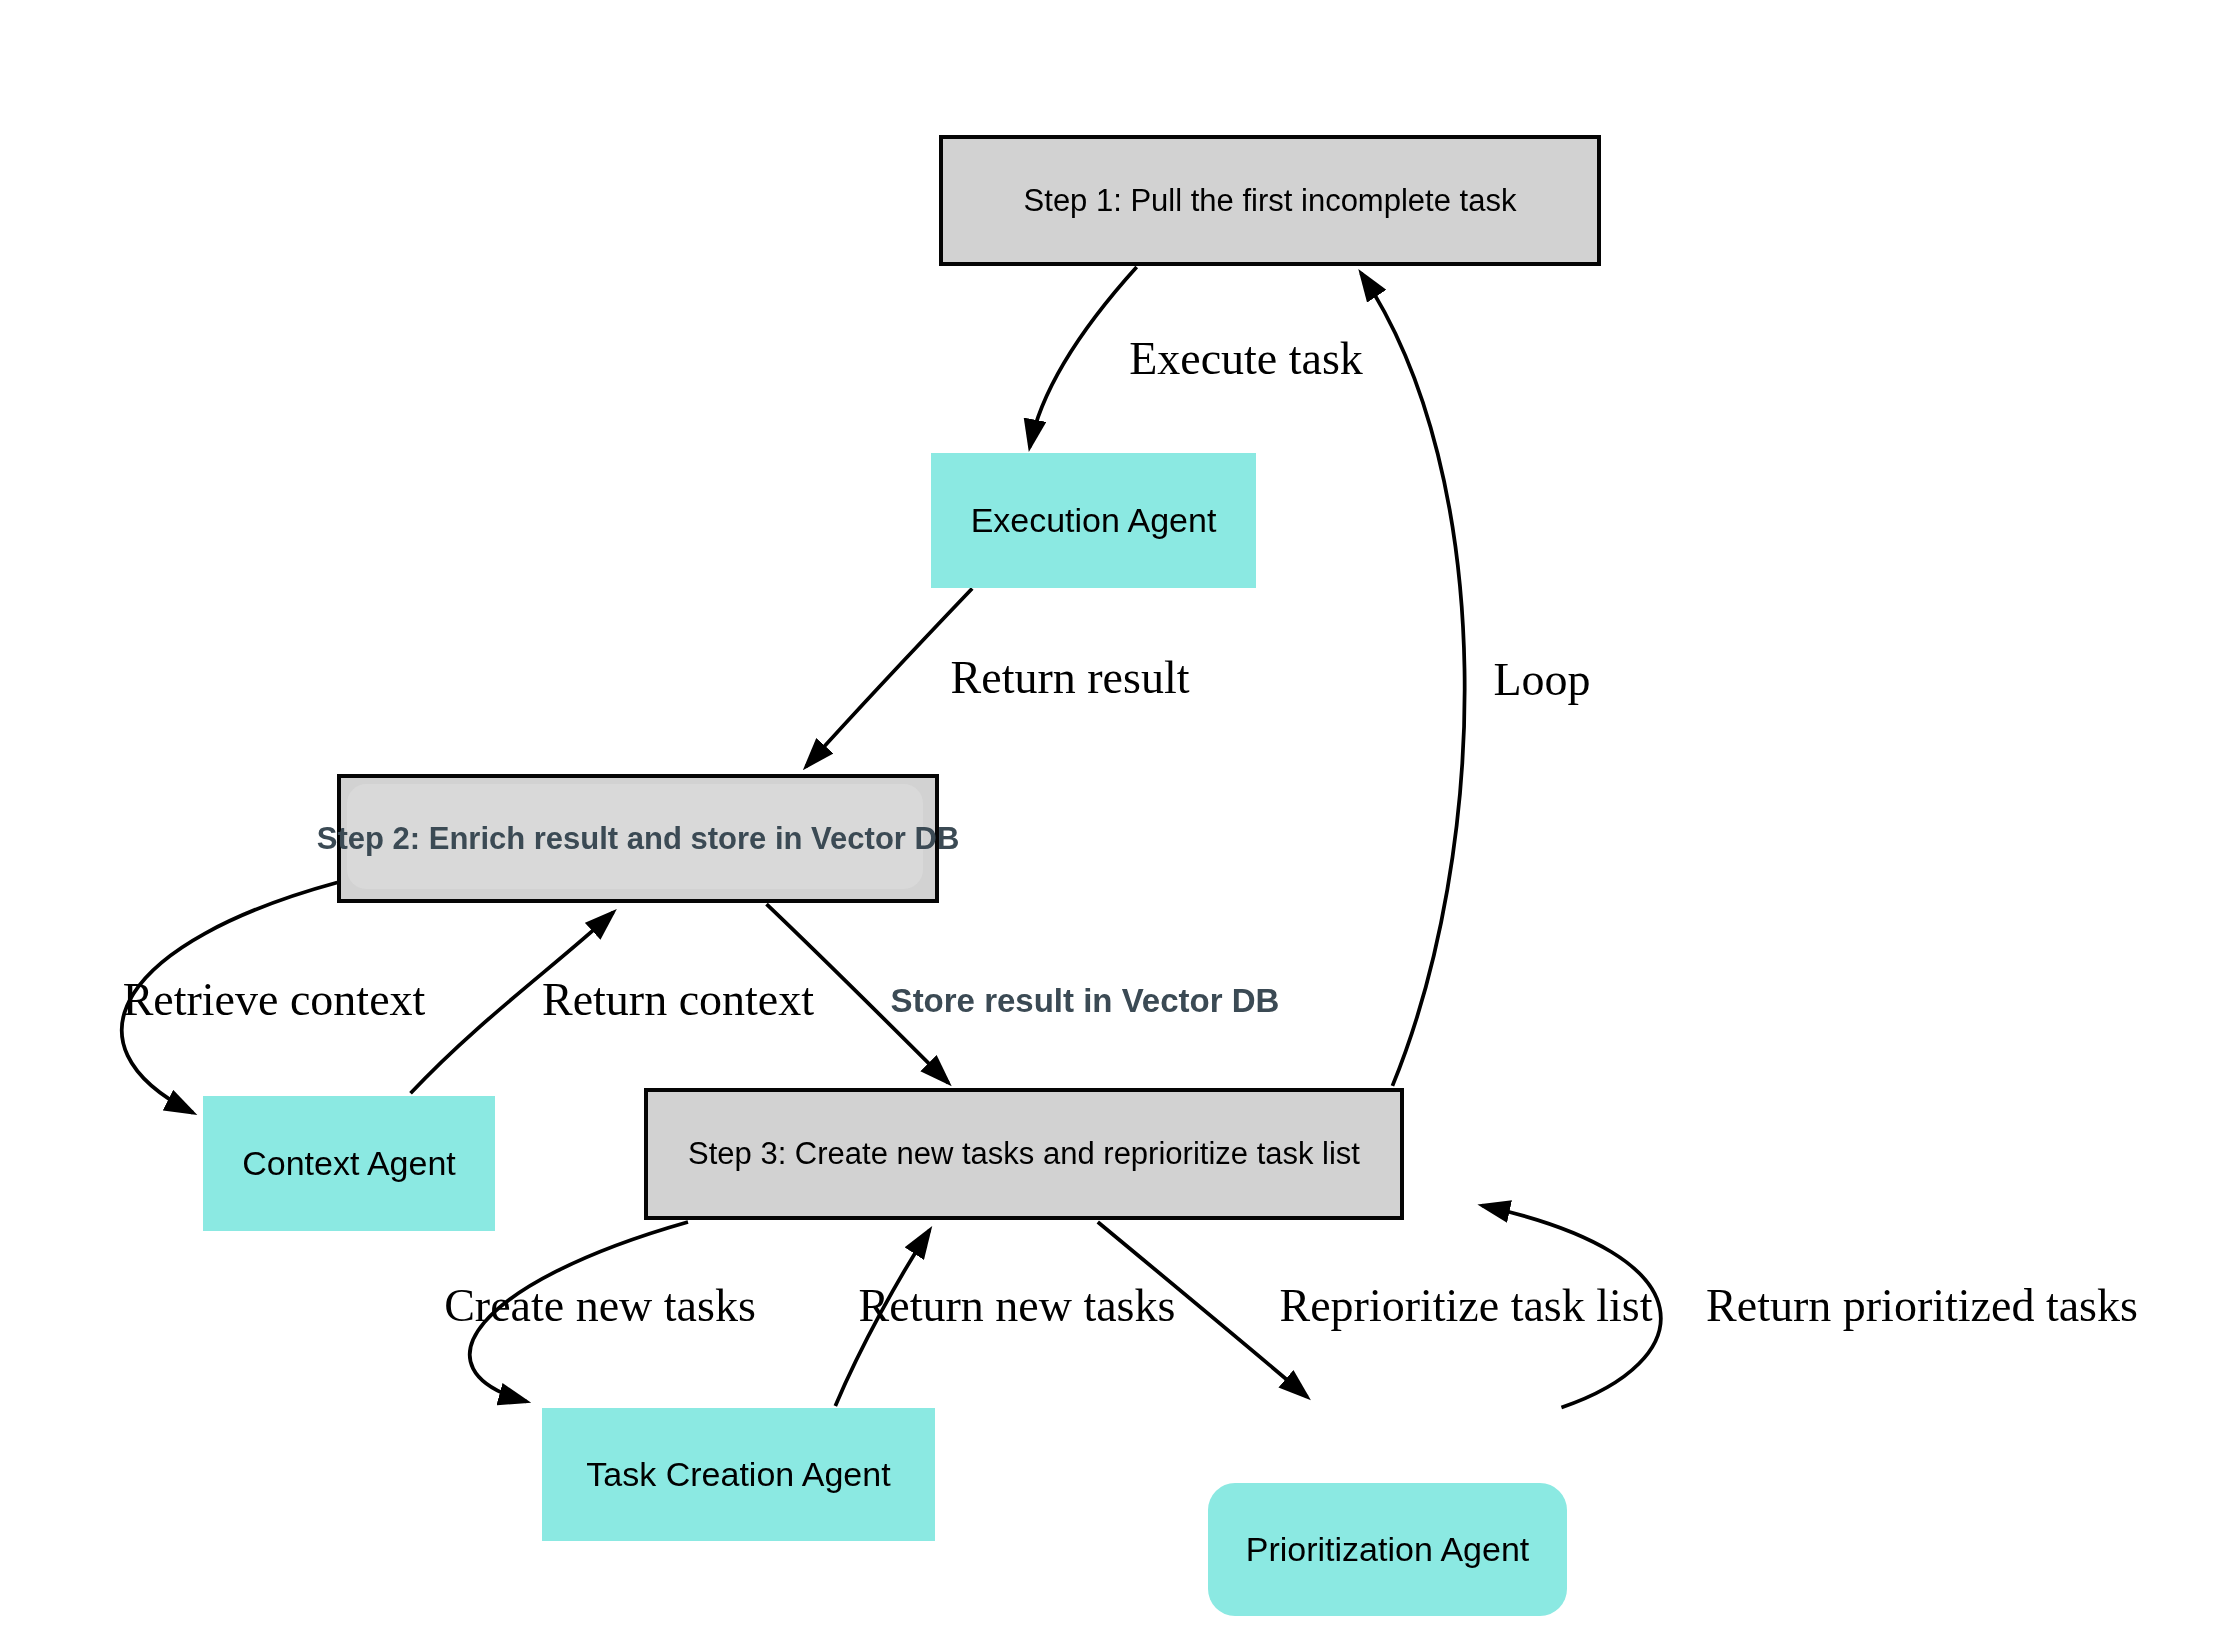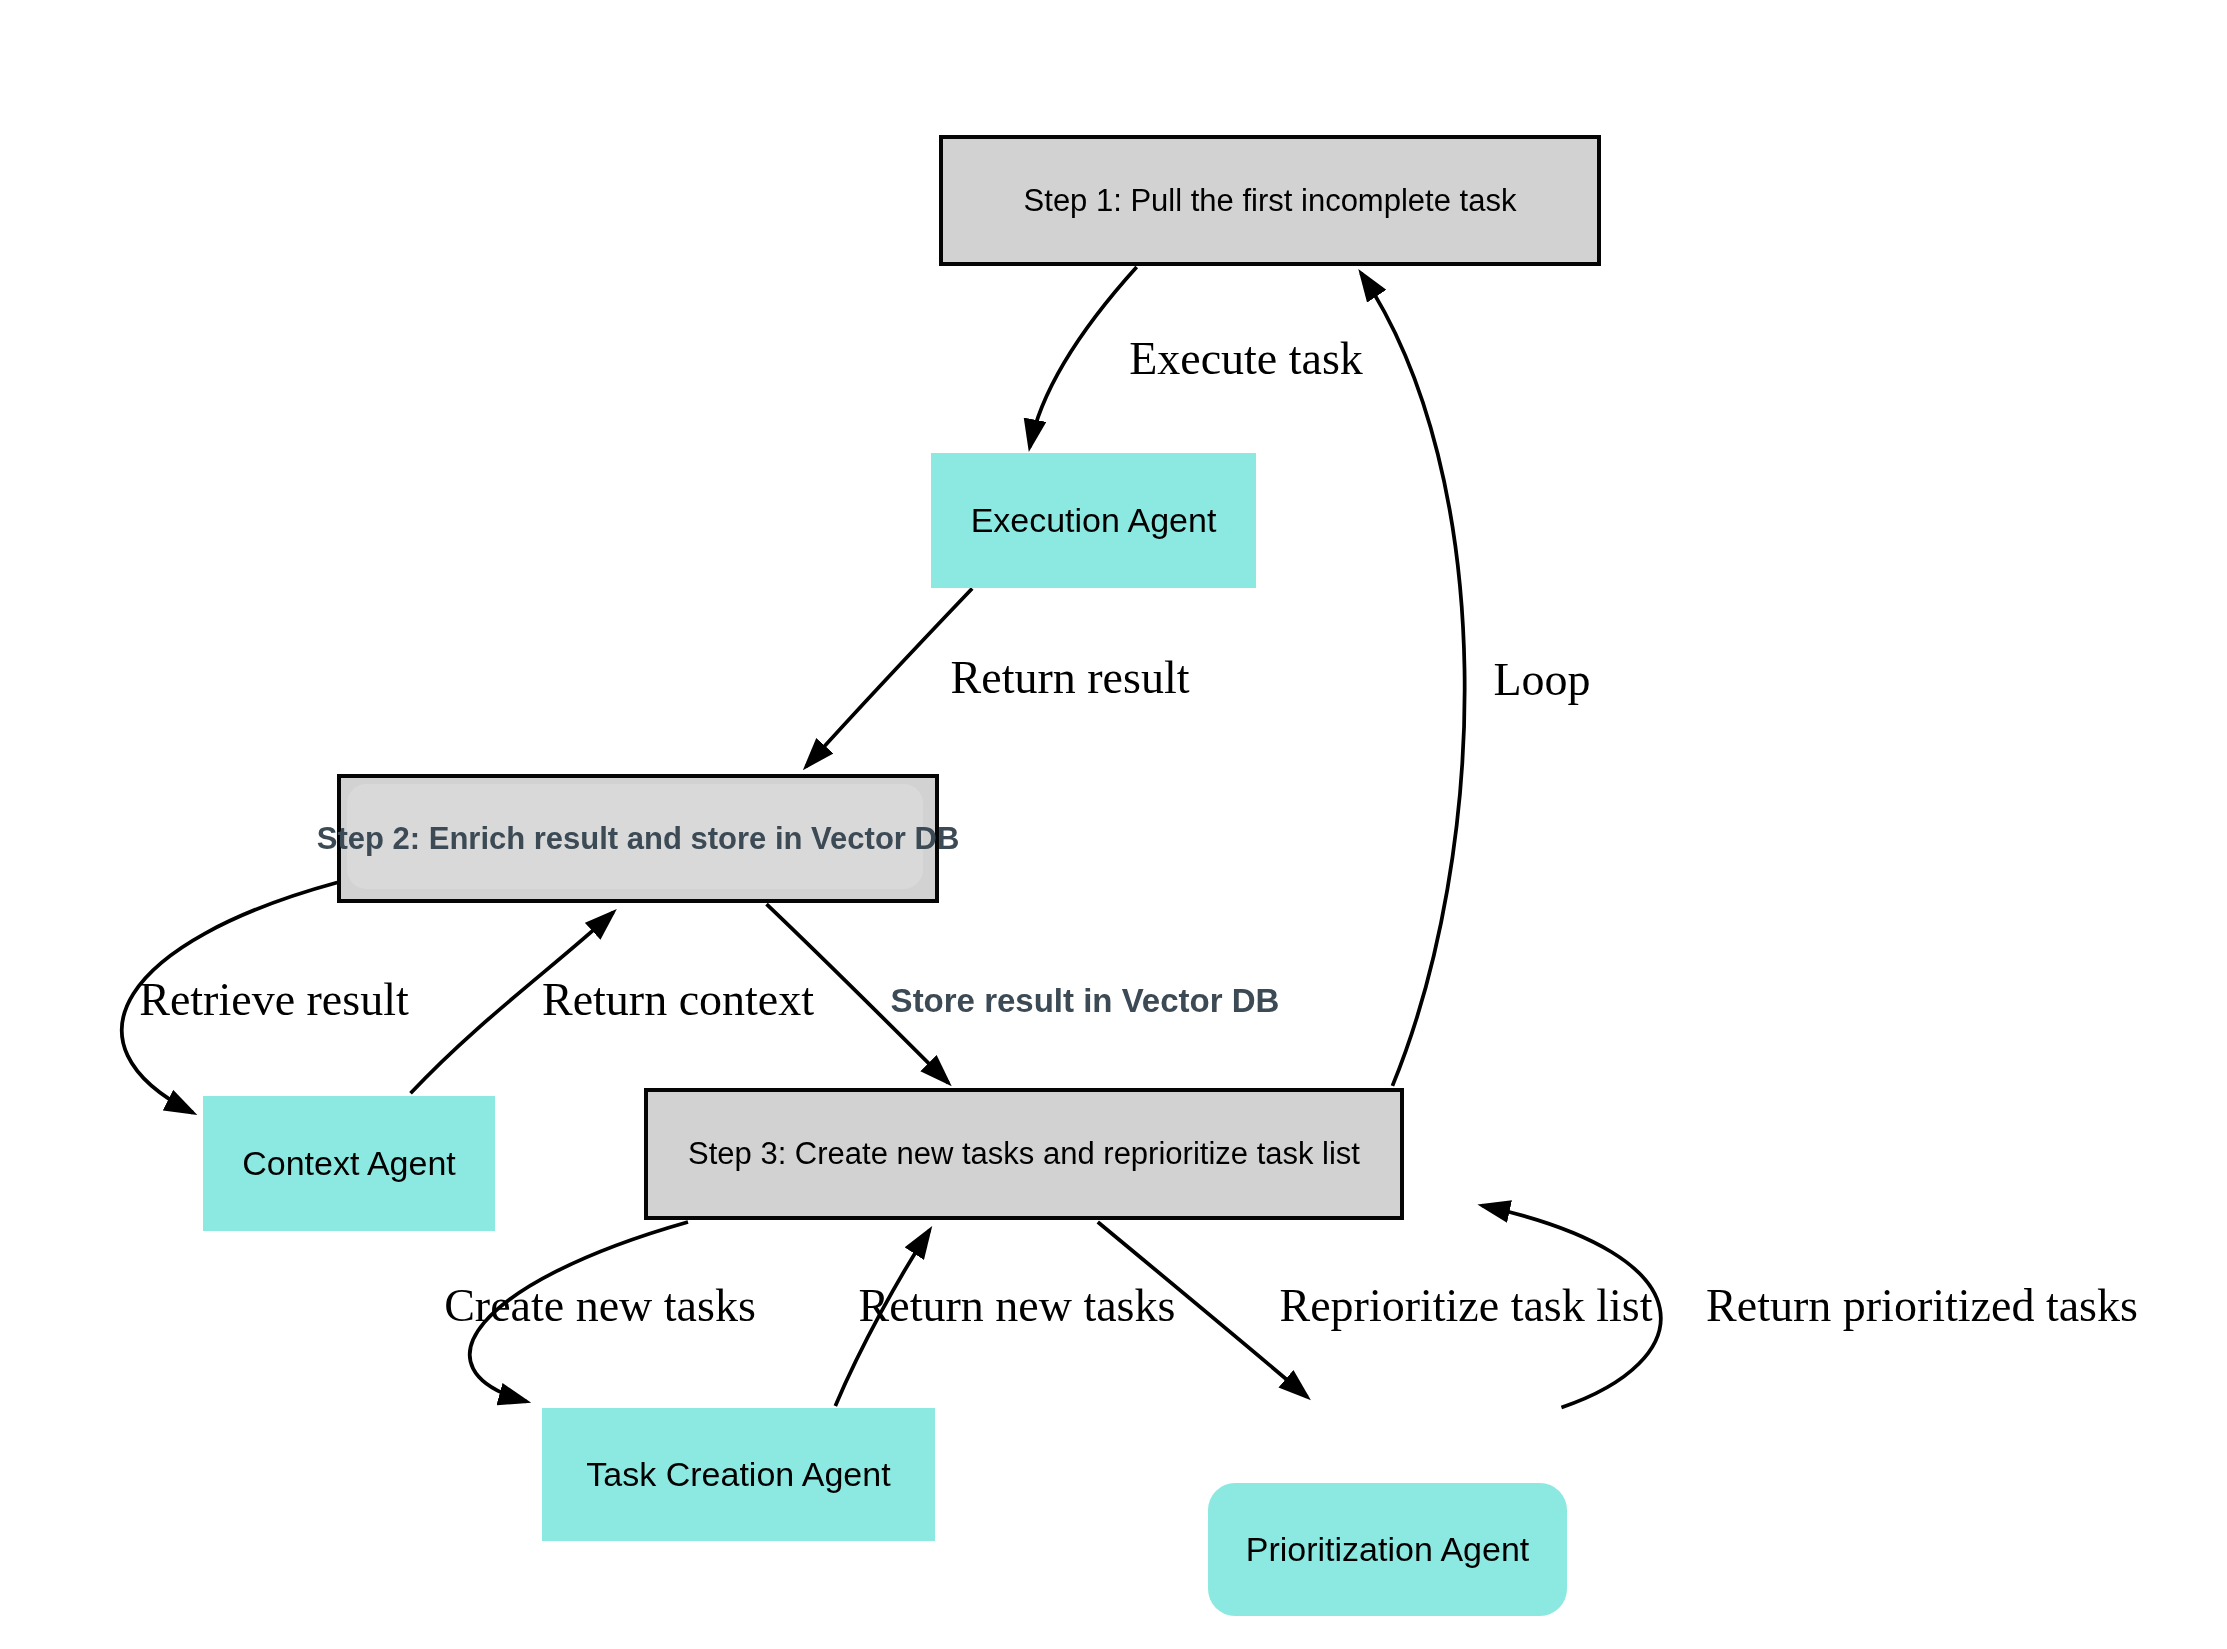--- a/index.html
+++ b/index.html
@@ -131,21 +131,21 @@
   <div class="node agent" id="node-prioritization-agent" style="left:1208px; top:1483px; width:359px; height:133px;border-radius:27px;">
     <span class="node-label">Prioritization Agent</span>
   </div>
 
   <div class="edge-label" style="left:1246px; top:358px;">Execute task</div>
 
   <div class="edge-label" style="left:1542px; top:679px;">Loop</div>
 
   <div class="edge-label" style="left:1070px; top:677px;">Return result</div>
 
-  <div class="edge-label" style="left:274px; top:999px;">Retrieve result</div>
+  <div class="edge-label" style="left:274px; top:999px;">Retrieve context</div>
 
   <div class="edge-label" style="left:678px; top:999px;">Return context</div>
 
   <div class="edge-label slate-bold" style="left:1085px; top:1001px;">Store result in Vector DB</div>
 
   <div class="edge-label" style="left:600px; top:1305px;">Create new tasks</div>
 
   <div class="edge-label" style="left:1017px; top:1305px;">Return new tasks</div>
 
   <div class="edge-label" style="left:1466px; top:1305px;">Reprioritize task list</div>

